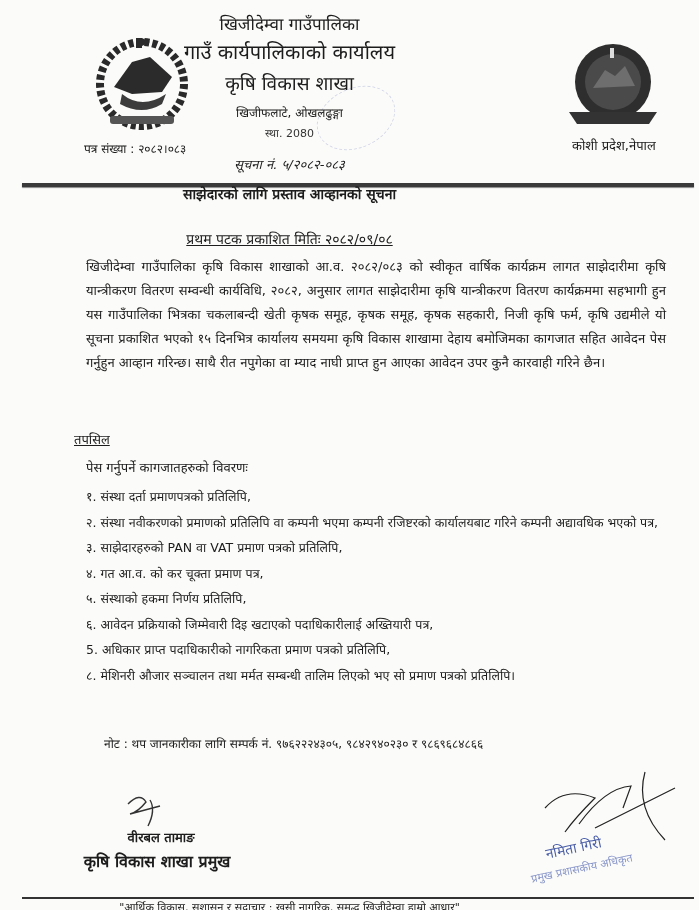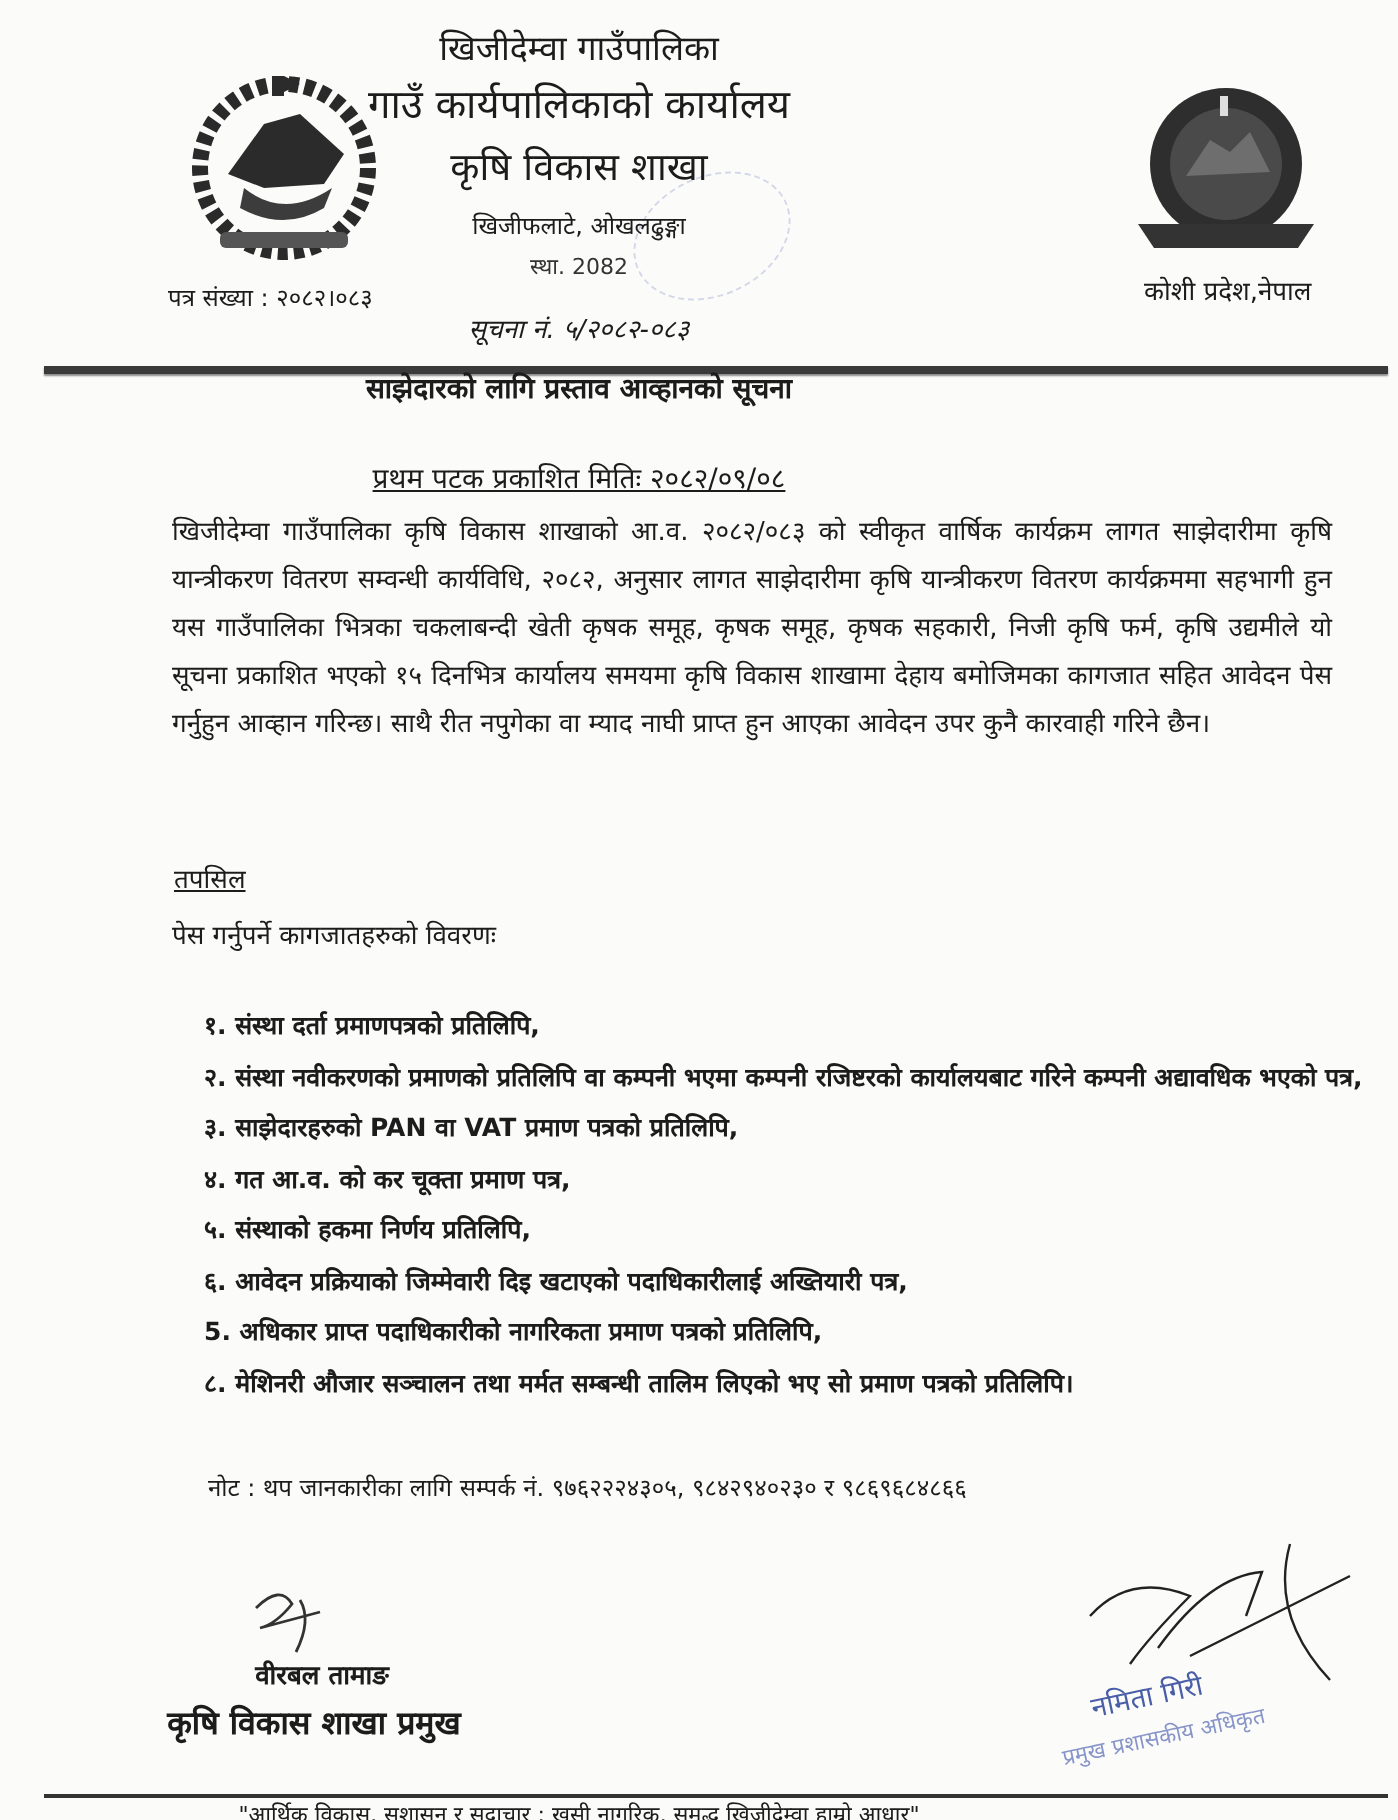--- a/index.html
+++ b/index.html
@@ -16,23 +16,23 @@
   .hdr3 { top:70px; font-size:19px; }
   .hdr4 { top:104px; font-size:12px; }
   .hdr5 { top:125px; font-size:11px; color:#333; }
   .letter-no { left:84px; top:140px; font-size:12px; }
   .province { left:572px; top:136px; font-size:13px;text-align:right; }
   .notice-no { top:155px; font-size:13px;font-style:italic; }
   .rule-top { left:22px; width:672px; top:183px; height:4px; background:#3a3a3a; box-shadow:0 1px 1px #888; }
   .title { top:184px; font-size:14px; font-weight:bold; }
   .subtitle { top:229px; font-size:14px; text-decoration:underline; }
   .para { left:86px; width:580px; top:255px; font-size:13px; line-height:24px; text-align:justify; }
-  .tapasil { left:87px; top:430px; font-size:13px; text-decoration:underline;text-align:center; }
+  .tapasil { left:74px; top:430px; font-size:13px; text-decoration:underline;text-align:center; }
   .doc-heading { left:86px; top:458px; font-size:13px; }
-  .list { left:86px; top:484px; width:580px; font-size:12.5px; line-height:25.5px; margin:16px; padding:0; list-style:none;font-weight:bold; }
+  .list { left:86px; top:484px; width:580px; font-size:12.5px; line-height:25.5px; margin:0; padding:0; list-style:none; }
   .list li { margin:0; padding:0; }
   .note { left:104px; top:735px; font-size:12px; }
   .sign-left-name { left:91px; top:828px; width:140px; text-align:center; font-size:13px; font-weight:bold; }
   .sign-left-title { left:62px; top:850px; width:190px; text-align:center; font-size:16px; font-weight:bold; }
   .stamp-name { left:545px; top:838px; font-size:14px; color:#4a5ea8; transform:rotate(-12deg); }
   .stamp-title { left:530px; top:860px; font-size:11px; color:#6a7bbd; transform:rotate(-12deg); opacity:.8; }
   .rule-bottom { left:22px; width:672px; top:897px; height:2px; background:#333; }
   .footer { top:899px; font-size:11px; }
   .seal-stamp { left:315px; top:88px; width:80px; height:58px; border-radius:50%; border:1px dashed #8a96c9; opacity:.35; transform:rotate(-25deg); }
 </style>
@@ -55,21 +55,21 @@
   <rect x="47" y="8" width="4" height="10" fill="#ddd"></rect>
   <path d="M6 72 L94 72 L86 84 L14 84 Z" fill="#333"></path>
 </svg>
 
 <div class="abs seal-stamp"></div>
 
 <div class="abs center hdr1">खिजीदेम्वा गाउँपालिका</div>
 <div class="abs center hdr2">गाउँ कार्यपालिकाको कार्यालय</div>
 <div class="abs center hdr3">कृषि विकास शाखा</div>
 <div class="abs center hdr4">खिजीफलाटे, ओखलढुङ्गा</div>
-<div class="abs center hdr5">स्था. 2082</div>
+<div class="abs center hdr5">स्था. 2080</div>
 <div class="abs letter-no">पत्र संख्या : २०८२।०८३</div>
 <div class="abs province">कोशी प्रदेश,नेपाल</div>
 <div class="abs center notice-no">सूचना नं. ५/२०८२-०८३</div>
 
 <div class="abs rule-top"></div>
 
 <div class="abs center title">साझेदारको लागि प्रस्ताव आव्हानको सूचना</div>
 <div class="abs center subtitle">प्रथम पटक प्रकाशित मितिः २०८२/०९/०८</div>
 <div class="abs para">खिजीदेम्वा गाउँपालिका कृषि विकास शाखाको आ.व. २०८२/०८३ को स्वीकृत वार्षिक कार्यक्रम लागत साझेदारीमा कृषि यान्त्रीकरण वितरण सम्वन्धी कार्यविधि, २०८२, अनुसार लागत साझेदारीमा कृषि यान्त्रीकरण वितरण कार्यक्रममा सहभागी हुन यस गाउँपालिका भित्रका चकलाबन्दी खेती कृषक समूह, कृषक समूह, कृषक सहकारी, निजी कृषि फर्म, कृषि उद्यमीले यो सूचना प्रकाशित भएको १५ दिनभित्र कार्यालय समयमा कृषि विकास शाखामा देहाय बमोजिमका कागजात सहित आवेदन पेस गर्नुहुन आव्हान गरिन्छ। साथै रीत नपुगेका वा म्याद नाघी प्राप्त हुन आएका आवेदन उपर कुनै कारवाही गरिने छैन।</div>
 

